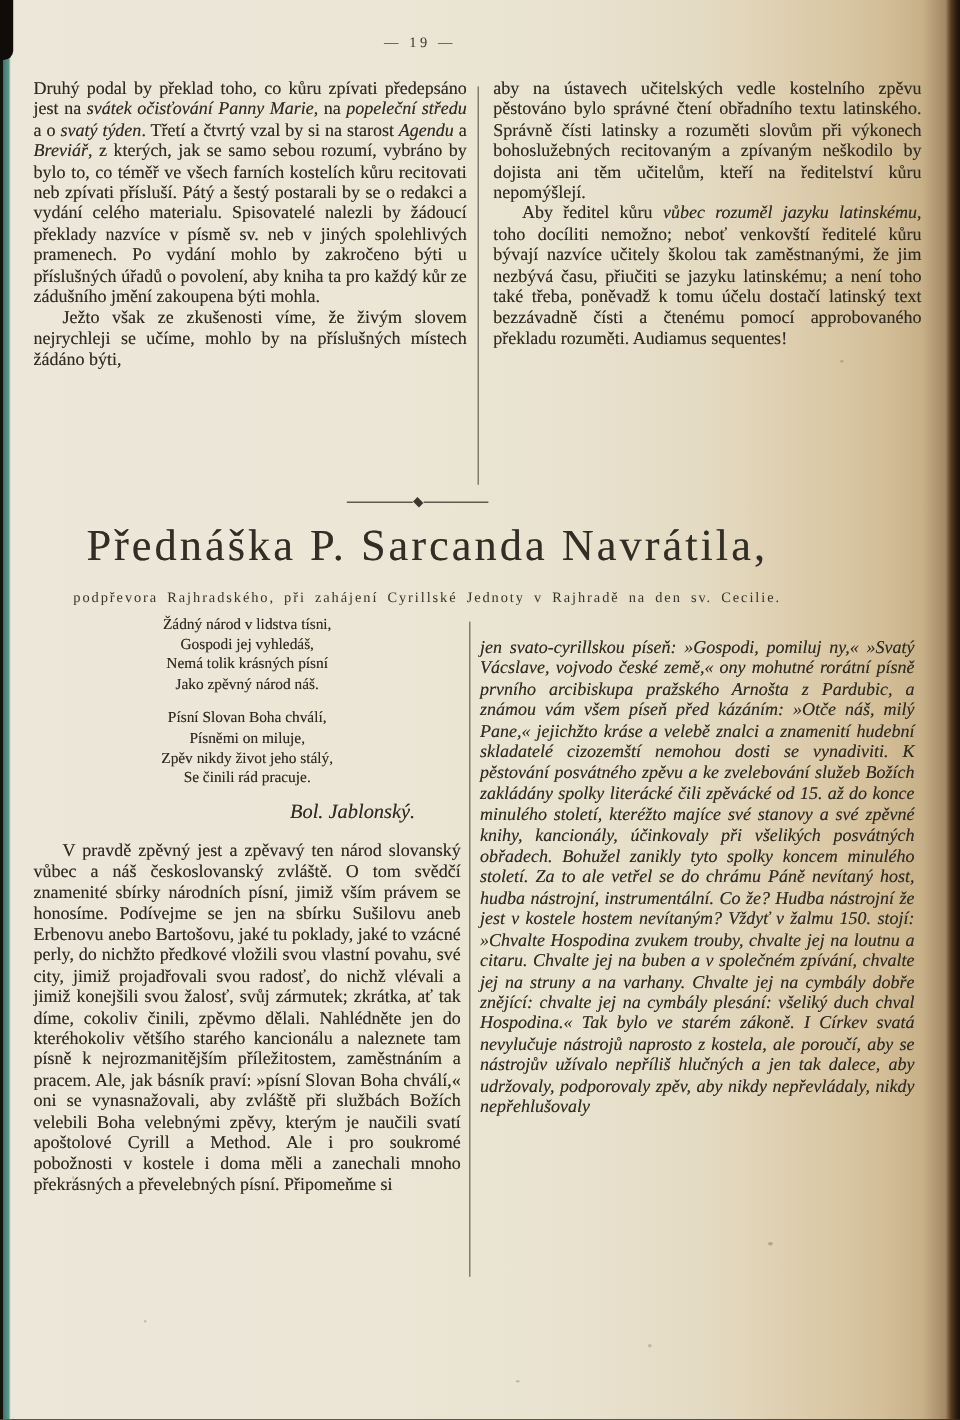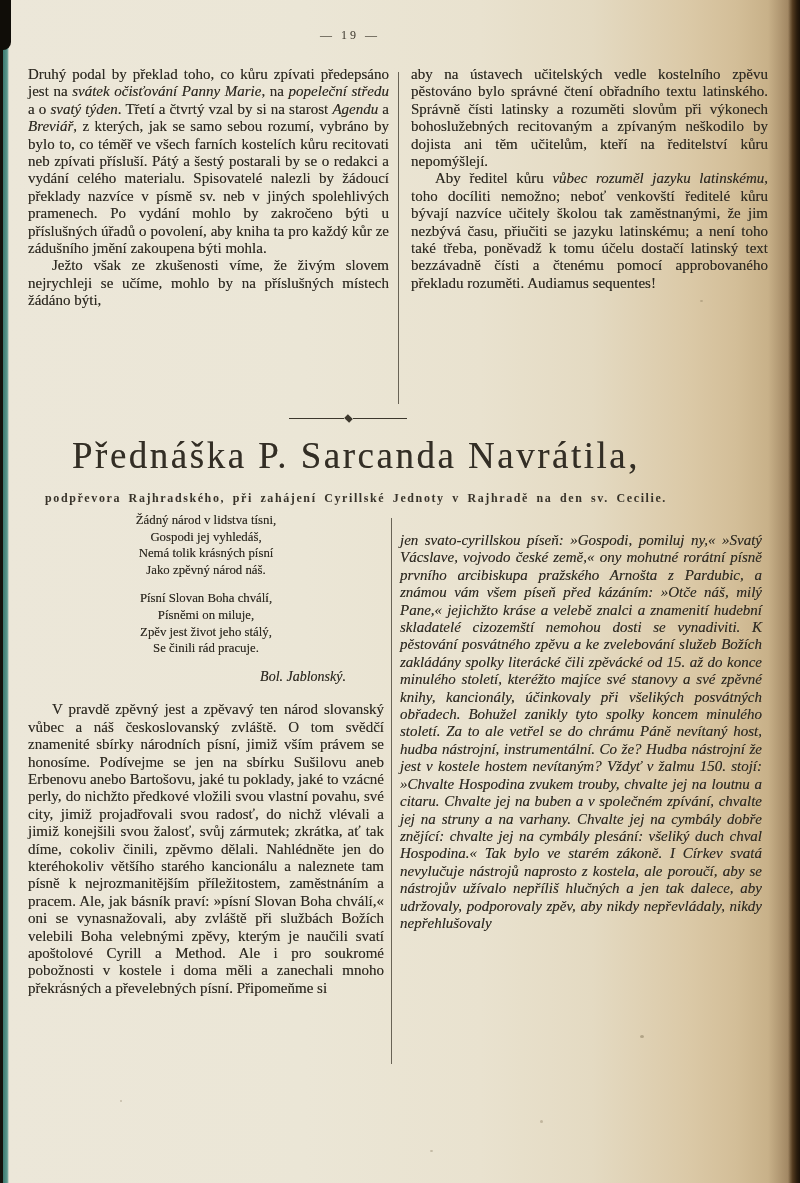--- a/index.html
+++ b/index.html
@@ -46,29 +46,29 @@
   
   .divider{position:absolute;left:289px;top:414px;width:118px;height:9px;
     display:flex;align-items:center;}
   .divider .line{flex:1;height:1.6px;background:#3c372d;}
   .divider .diamond{width:7px;height:7px;background:#3c372d;transform:rotate(45deg) scaleY(.75);margin:0 1px;}
 
   
   .lecture-head{position:absolute;left:0;top:434px;width:712px;text-align:center;}
   .lecture-title{font-size:37px;letter-spacing:2.5px;color:#332e25;
     text-shadow:0 0 .5px rgba(51,46,37,.5);margin:0;font-weight:normal;}
-  .lecture-subtitle{margin:14px 0 0 0;font-size:12px;font-weight:bold;
+  .lecture-subtitle{margin:14px 0 0 0;font-size:12px;font-weight:normal;
     letter-spacing:1.6px;color:#38332a;word-spacing:3px;}
 
   
   .lower-left{left:28px;top:512px;width:356px;}
   .lower-right{left:400px;top:532px;width:362px;font-style:italic;}
   .poem{font-size:12.8px;line-height:16.6px;text-align:center;margin-bottom:2px;}
   .poem-stanza{margin:0 0 12px 0;}
-  .poem-author{font-style:italic;text-align:right;padding-right:38px;font-size:14px;
+  .poem-author{font-style:italic;text-align:right;padding-right:38px;font-size:17px;
     margin:2px 0 16px 0;}
   .lower-left .body-par{margin-top:4px;}
 </style>
 </head>
 <body>
 
 <div class="paper">
 
   <div class="page-number">— 19 —</div>
 
@@ -99,21 +99,21 @@
     <div class="poem">
       <div class="poem-stanza">
         <div>Žádný národ v lidstva tísni,</div>
         <div>Gospodi jej vyhledáš,</div>
         <div>Nemá tolik krásných písní</div>
         <div>Jako zpěvný národ náš.</div>
       </div>
       <div class="poem-stanza">
         <div>Písní Slovan Boha chválí,</div>
         <div>Písněmi on miluje,</div>
-        <div>Zpěv jest život jeho stálý,</div>
+        <div>Zpěv nikdy život jeho stálý,</div>
         <div>Se činili rád pracuje.</div>
       </div>
       <div class="poem-author">Bol. Jablonský.</div>
     </div>
     <p class="indent body-par"><span>V pravdě zpěvný jest a zpěvavý ten národ slovanský vůbec a náš českoslovanský zvláště. O tom svědčí znamenité sbírky národních písní, jimiž vším právem se honosíme. Podívejme se jen na sbírku Sušilovu aneb Erbenovu anebo Bartošovu, jaké tu poklady, jaké to vzácné perly, do nichžto předkové vložili svou vlastní povahu, své city, jimiž projadřovali svou radosť, do nichž vlévali a jimiž konejšili svou žalosť, svůj zármutek; zkrátka, ať tak díme, cokoliv činili, zpěvmo dělali. Nahlédněte jen do kteréhokoliv většího starého kancionálu a naleznete tam písně k nejrozmanitějším příležitostem, zaměstnáním a pracem. Ale, jak básník praví: »písní Slovan Boha chválí,« oni se vynasnažovali, aby zvláště při službách Božích velebili Boha velebnými zpěvy, kterým je naučili svatí apoštolové Cyrill a Method. Ale i pro soukromé pobožnosti v kostele i doma měli a zanechali mnoho překrásných a převelebných písní. Připomeňme si</span></p>
   </div>
 
   <div class="rule-v rule-bottom"></div>
 
   <div class="col lower-right">

